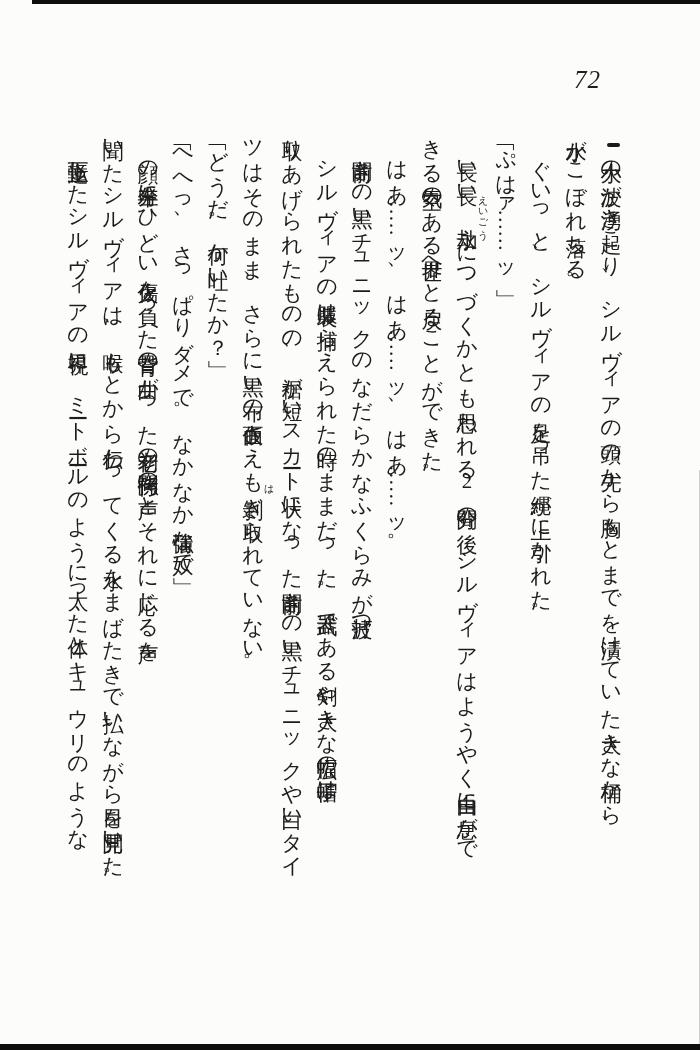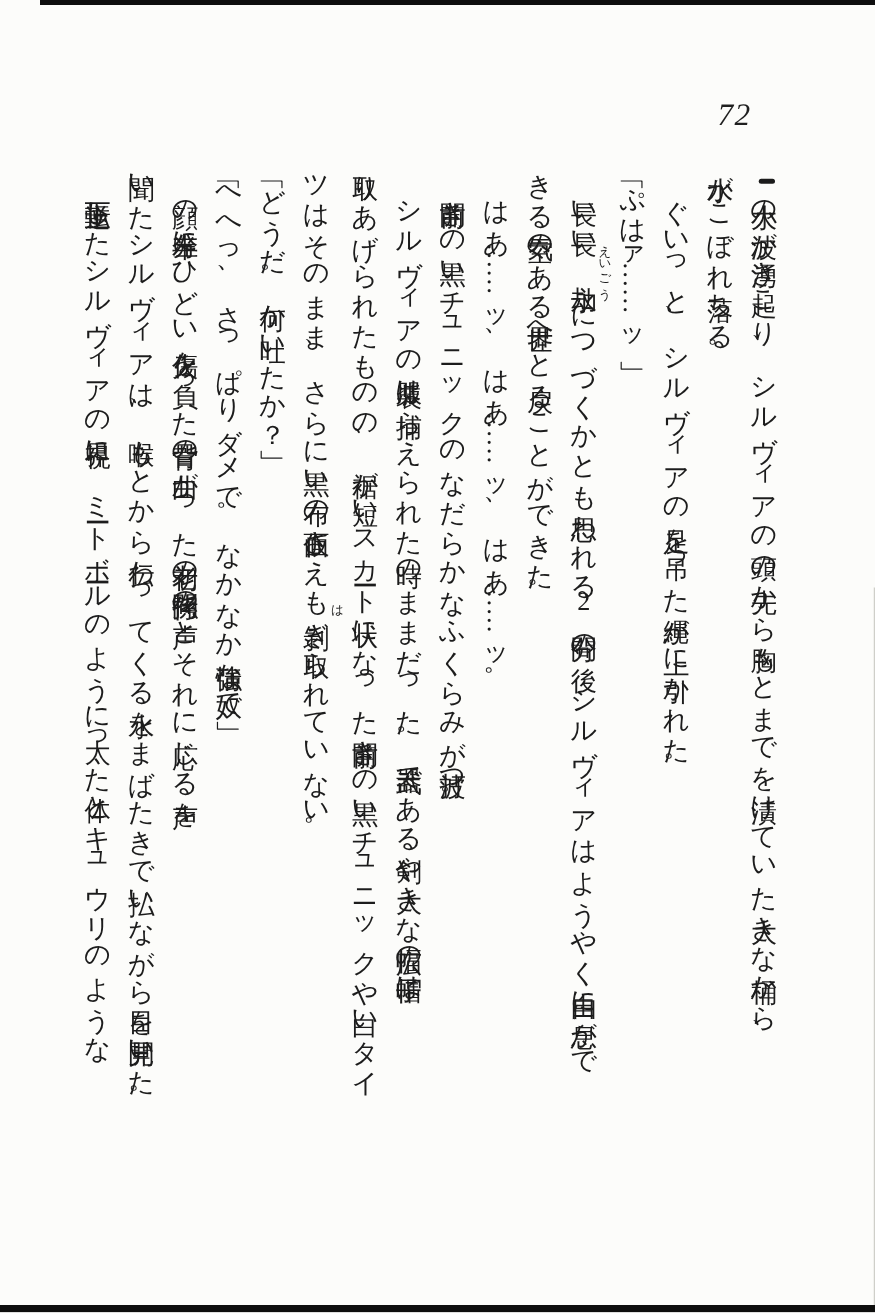--- a/index.html
+++ b/index.html
@@ -22,21 +22,21 @@
   }
   .right-rule {
     position: absolute; right: 0; top: 470px; bottom: 6px; width: 1px;
     background: #cfcfc9;
   }
   .speck {
     position: absolute; left: 607px; top: 143px; width: 13px; height: 4px;
     background: #1b1b1b; border-radius: 2px;
   }
   .page-number {
-    position: absolute; left: 574px; top: 79px;
+    position: absolute; left: 574px; top: 66px;
     font-style: italic; font-size: 25px; color: #1f1f1f;
     letter-spacing: 1px;
   }
   
   .text-columns {
     position: absolute; top: 125px; right: 72px;
     width: 560px; height: 902px;
     writing-mode: vertical-rl;
     text-orientation: mixed;
     font-size: 21px;

